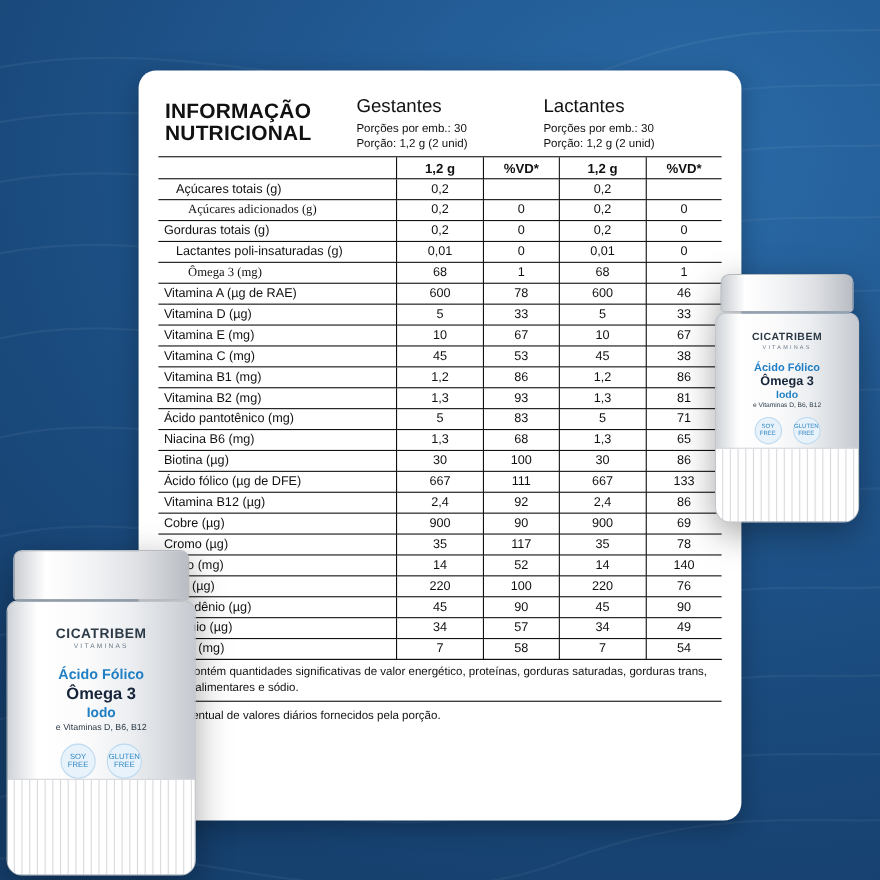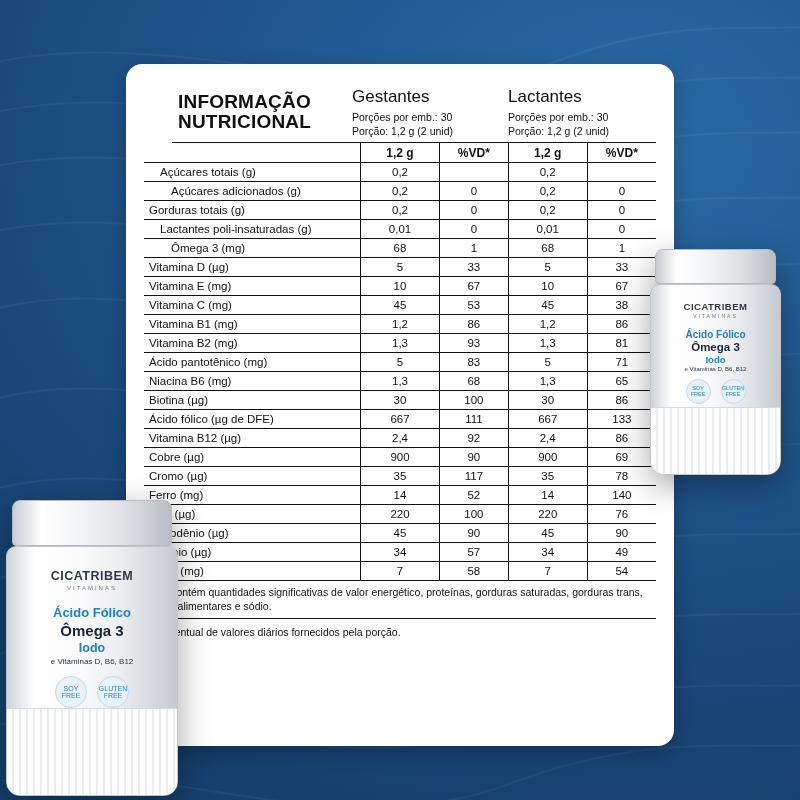--- a/index.html
+++ b/index.html
@@ -46,21 +46,20 @@
     position: relative;
     width: 100%;
     height: 100%;
   }
   
   .nut-header {
     display: flex;
     align-items: flex-start;
     border-bottom: 1.6px solid #111;
     padding-bottom: 4px;
-    margin-left: 28px;
   }
   .nut-title {
     width: 172px;
     font-size: 19px;
     font-weight: bold;
     line-height: 1.05;
     color: #111;
     letter-spacing: .2px;
     padding-top: 6px;
     padding-left: 6px;
@@ -113,21 +112,21 @@
   }
   table.nut td.last, table.nut th.last { border-right: none; }
   table.nut tr.hdr th {
     font-weight: bold;
     font-size: 12px;
     border-top: none;
   }
   table.nut tr.hdr th.blank { border: none; border-right: 1px solid #111; }
   table.nut tr:first-child td { }
   .ind1 { padding-left: 16px !important; }
-  .ind2 { padding-left: 27px !important; }
+  .ind2 { padding-left: 27px !important; font-family: Liberation Serif, serif; }
 
   .nut-foot {
     font-size: 10.5px;
     color: #111;
     line-height: 1.35;
     padding: 4px 4px 0 5px;
     border-top: 1.6px solid #111;
     margin-top: -1px;
   }
   .nut-foot2 {
@@ -343,20 +342,27 @@
               <td class="num ">0</td>
               <td class="num ">0,01</td>
               <td class="num last">0</td>
             </tr>
             <tr>
               <td class="name ind2">Ômega 3 (mg)</td>
               <td class="num ">68</td>
               <td class="num ">1</td>
               <td class="num ">68</td>
               <td class="num last">1</td>
+            </tr>
+            <tr>
+              <td class="name">Vitamina A (µg de RAE)</td>
+              <td class="num ">600</td>
+              <td class="num ">78</td>
+              <td class="num ">600</td>
+              <td class="num last">46</td>
             </tr>
             <tr>
               <td class="name">Vitamina D (µg)</td>
               <td class="num ">5</td>
               <td class="num ">33</td>
               <td class="num ">5</td>
               <td class="num last">33</td>
             </tr>
             <tr>
               <td class="name">Vitamina E (mg)</td>

